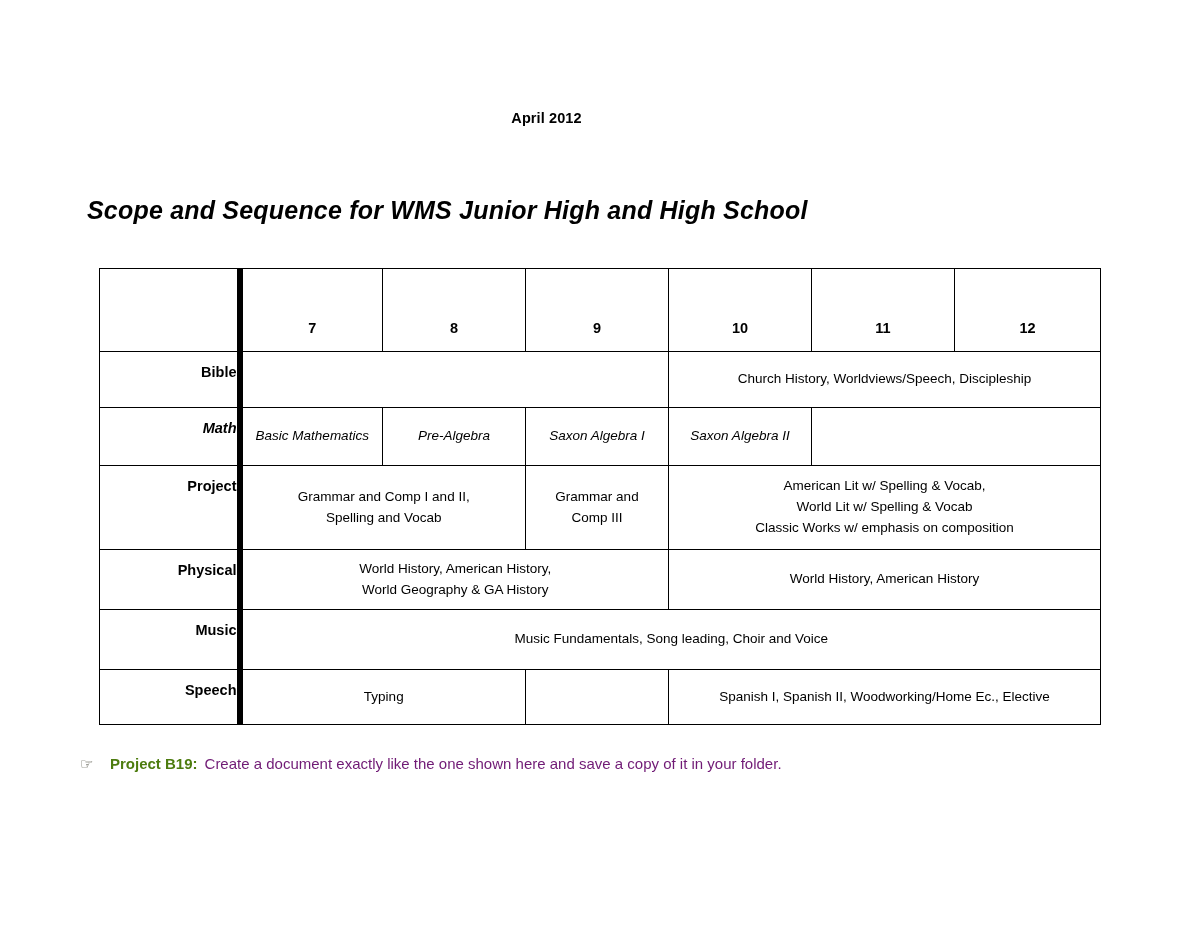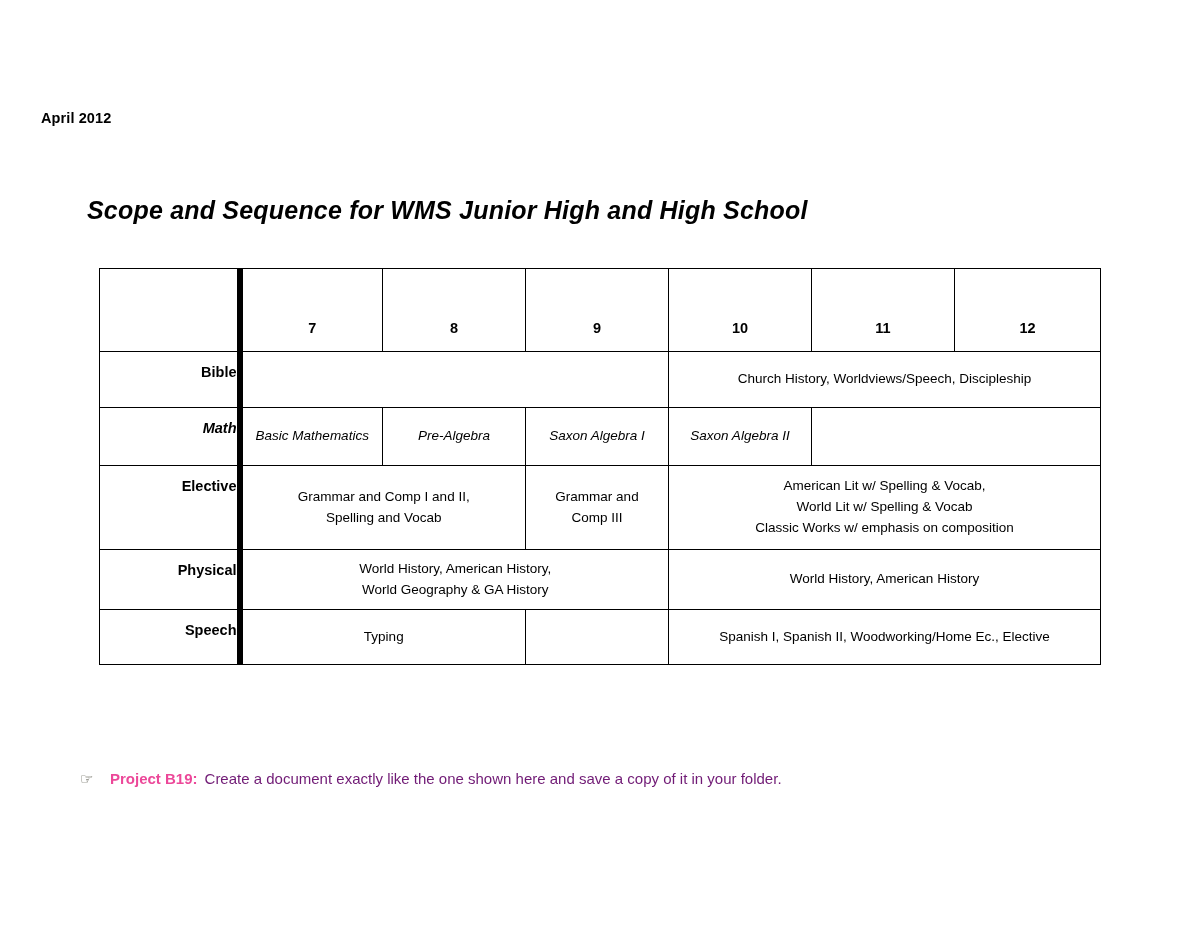--- a/index.html
+++ b/index.html
@@ -21,26 +21,25 @@
     inset: 0;
     background: #ffffff;
   }
 
   
   .date-line {
     position: absolute;
     top: 110px;
     left: 0;
     width: 1093px;
-    text-align: left;
+    text-align: center;
     font-size: 14.5px;
     font-weight: 700;
     letter-spacing: 0.1px;
     color: #000;
-    margin-left: 41px;
   }
 
   
   .doc-title {
     position: absolute;
     top: 196px;
     left: 87px;
     font-family: Liberation Sans, sans-serif;
     font-size: 25px;
     font-weight: 700;
@@ -119,22 +118,21 @@
   }
   .hand-bullet {
     display: inline-block;
     width: 30px;
     font-size: 15px;
     color: #4a4a3c;
     line-height: 1;
   }
   .project-label {
     font-weight: 700;
-    color: #ec4899;
-    margin-top: 15px;
+    color: #4d7c0f;
   }
   .project-text {
     font-weight: 400;
     color: #701a75;
     padding-left: 7px;
   }
 </style>
 </head>
 <body>
 
@@ -174,38 +172,42 @@
       <tr class="r-math">
         <td class="rowlabel">Math</td>
         <td class="body-cell multiline thick-l">Basic Mathematics</td>
         <td class="body-cell multiline">Pre-Algebra</td>
         <td class="body-cell multiline">Saxon Algebra I</td>
         <td class="body-cell multiline thick-l">Saxon Algebra II</td>
         <td class="body-cell multiline" colspan="2"></td>
       </tr>
 
       <tr class="r-eng">
-        <td class="rowlabel">Elective</td>
+        <td class="rowlabel">Project</td>
         <td class="body-cell multiline thick-l" colspan="2">Grammar and Comp I and II,
 Spelling and Vocab</td>
         <td class="body-cell multiline">Grammar and
 Comp III</td>
         <td class="body-cell multiline thick-l" colspan="3">American Lit w/ Spelling &amp; Vocab,
 World Lit w/ Spelling &amp; Vocab
 Classic Works w/ emphasis on composition</td>
       </tr>
 
 
       <tr class="r-hist">
         <td class="rowlabel">Physical</td>
         <td class="body-cell multiline thick-l" colspan="3">World History, American History,
 World Geography &amp; GA History</td>
         <td class="body-cell multiline thick-l" colspan="3">World History, American History</td>
       </tr>
 
+      <tr class="r-music">
+        <td class="rowlabel">Music</td>
+        <td class="body-cell multiline thick-l" colspan="6">Music Fundamentals, Song leading, Choir and Voice</td>
+      </tr>
 
       <tr class="r-other">
         <td class="rowlabel">Speech</td>
         <td class="body-cell multiline thick-l" colspan="2">Typing</td>
         <td class="body-cell multiline"></td>
         <td class="body-cell multiline thick-l" colspan="3">Spanish I, Spanish II, Woodworking/Home Ec., Elective</td>
       </tr>
     </tbody>
   </table>
 

